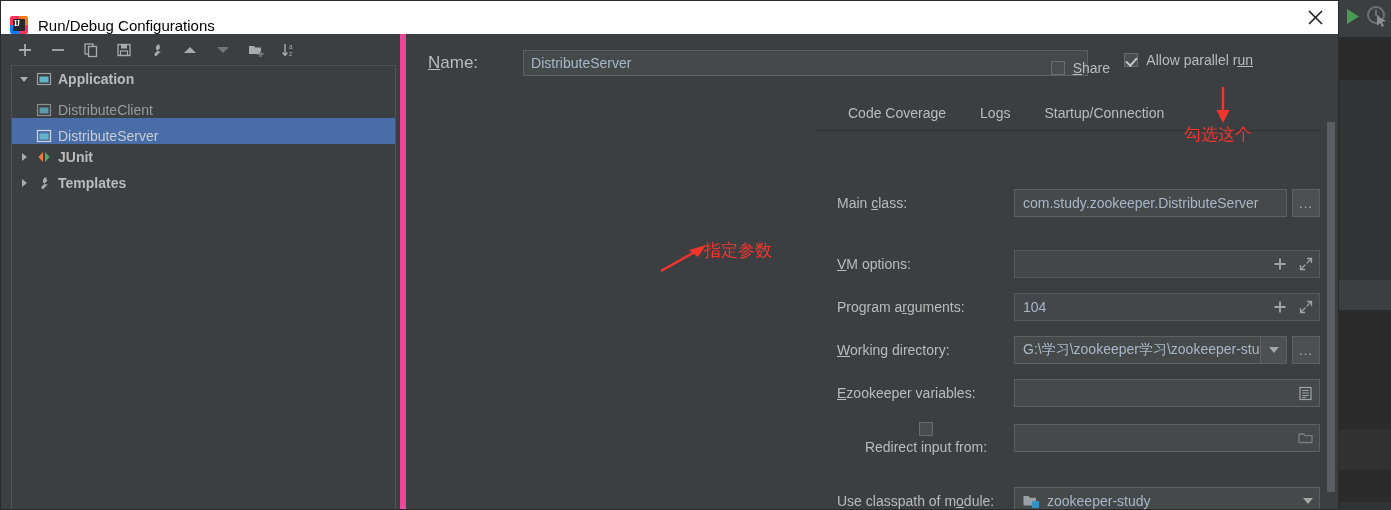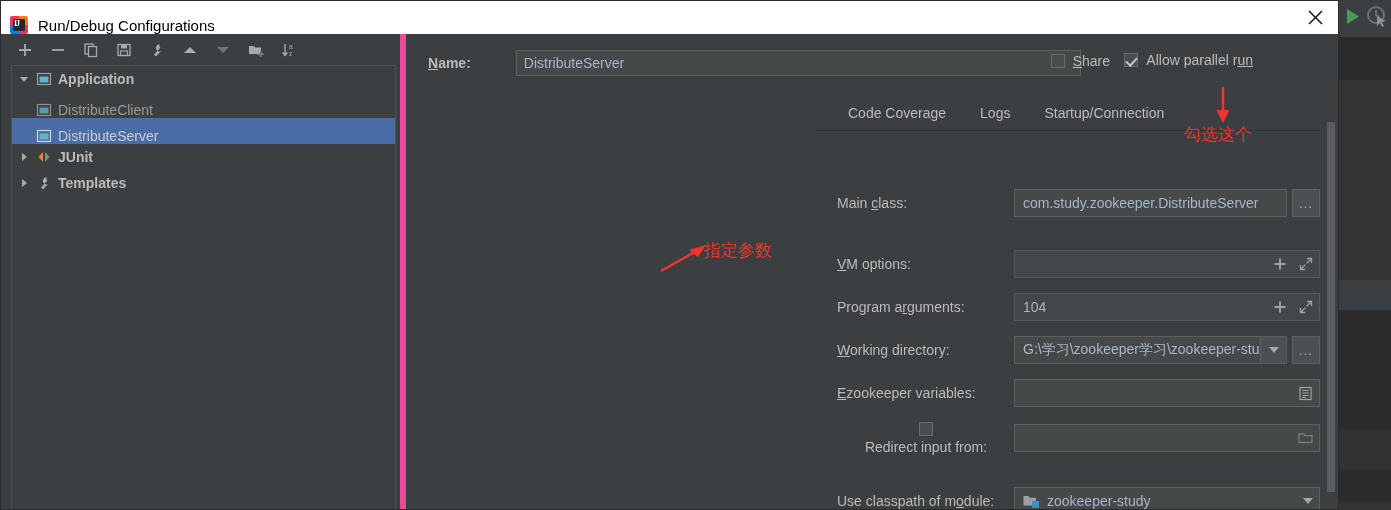--- a/index.html
+++ b/index.html
@@ -70,27 +70,27 @@
   .tree-label { white-space: nowrap; }
   .tree-row.bold .tree-label { font-weight: bold; color: #bbbbbb; }
   .tree-row.child { padding-left: 24px; align-items: flex-end; }
   .tree-row.child .tree-label { color: #9a9a9a; }
   .tree-row.selected .tree-label { color: #c8cdd4; }
 
   
   #right-panel { flex: 1; position: relative; background: #3c3f41; }
 
   #name-row { position: absolute; left: 22px; top: 15px; right: 0; height: 28px; display: flex; align-items: center; }
-  .label-txt { font-size: 14px; color: #bbbbbb; white-space: nowrap; font-weight: bold; }
+  .label-txt { font-size: 17px; color: #bbbbbb; white-space: nowrap; }
   #name-input {
     margin-left: 45px; width: 565px; height: 26px; background: #45494a;
     border: 1px solid #5e6060; color: #a9b7c6; font-size: 14px;
     padding: 0 7px; font-family: "Liberation Sans", sans-serif;
   }
-  #share-box { position: absolute; right: 228px; top: 19px; display: flex; align-items: center; gap: 8px; }
+  #share-box { position: absolute; right: 228px; top: 26px; display: flex; align-items: center; gap: 8px; }
   #parallel-box { position: absolute; right: 85px; top: 18px; display: flex; align-items: center; gap: 8px; }
   .cbx { width: 14px; height: 14px; border: 1px solid #6b6b6b; background: #4a4d4e; position: relative; flex: none; cursor: pointer; }
   .cbx.checked::after {
     content: ""; position: absolute; left: 3px; top: 1px; width: 5px; height: 9px;
     border: solid #c0c5ce; border-width: 0 2px 2px 0; transform: rotate(42deg);
   }
   .cb-label { font-size: 14px; color: #bbbbbb; white-space: nowrap; cursor: pointer; }
   .mn { text-decoration: underline; }
 
   

